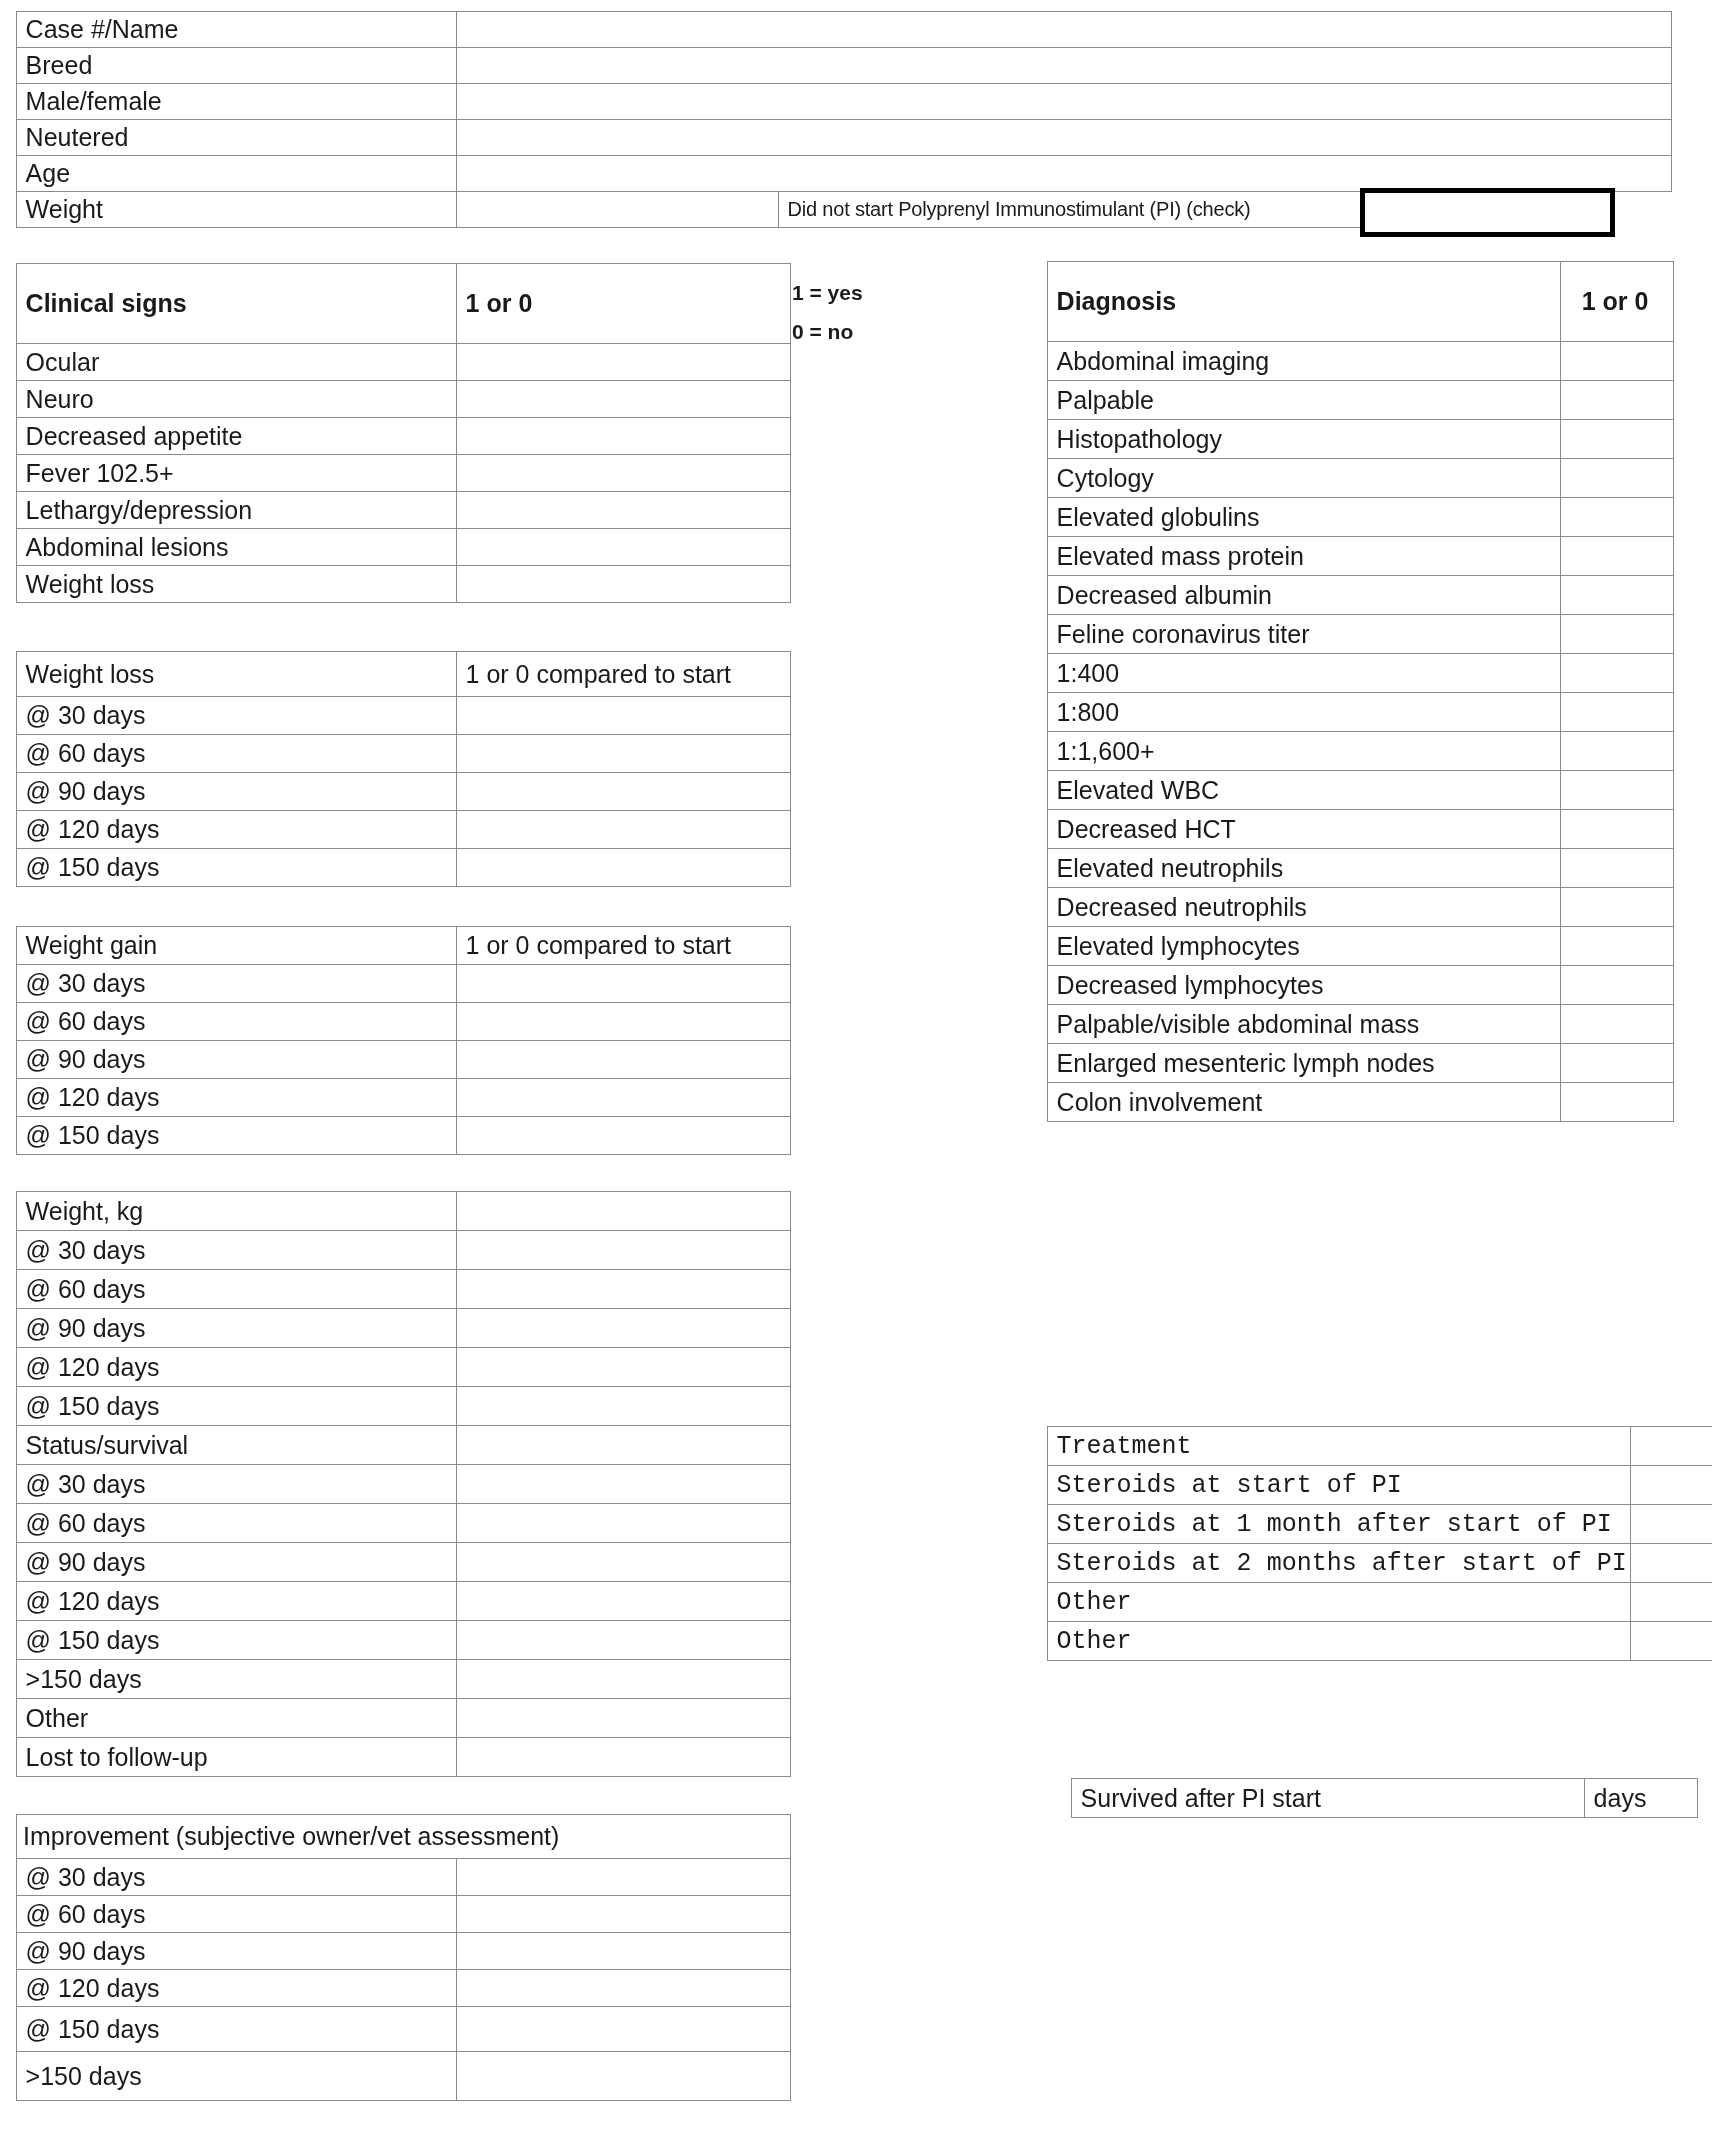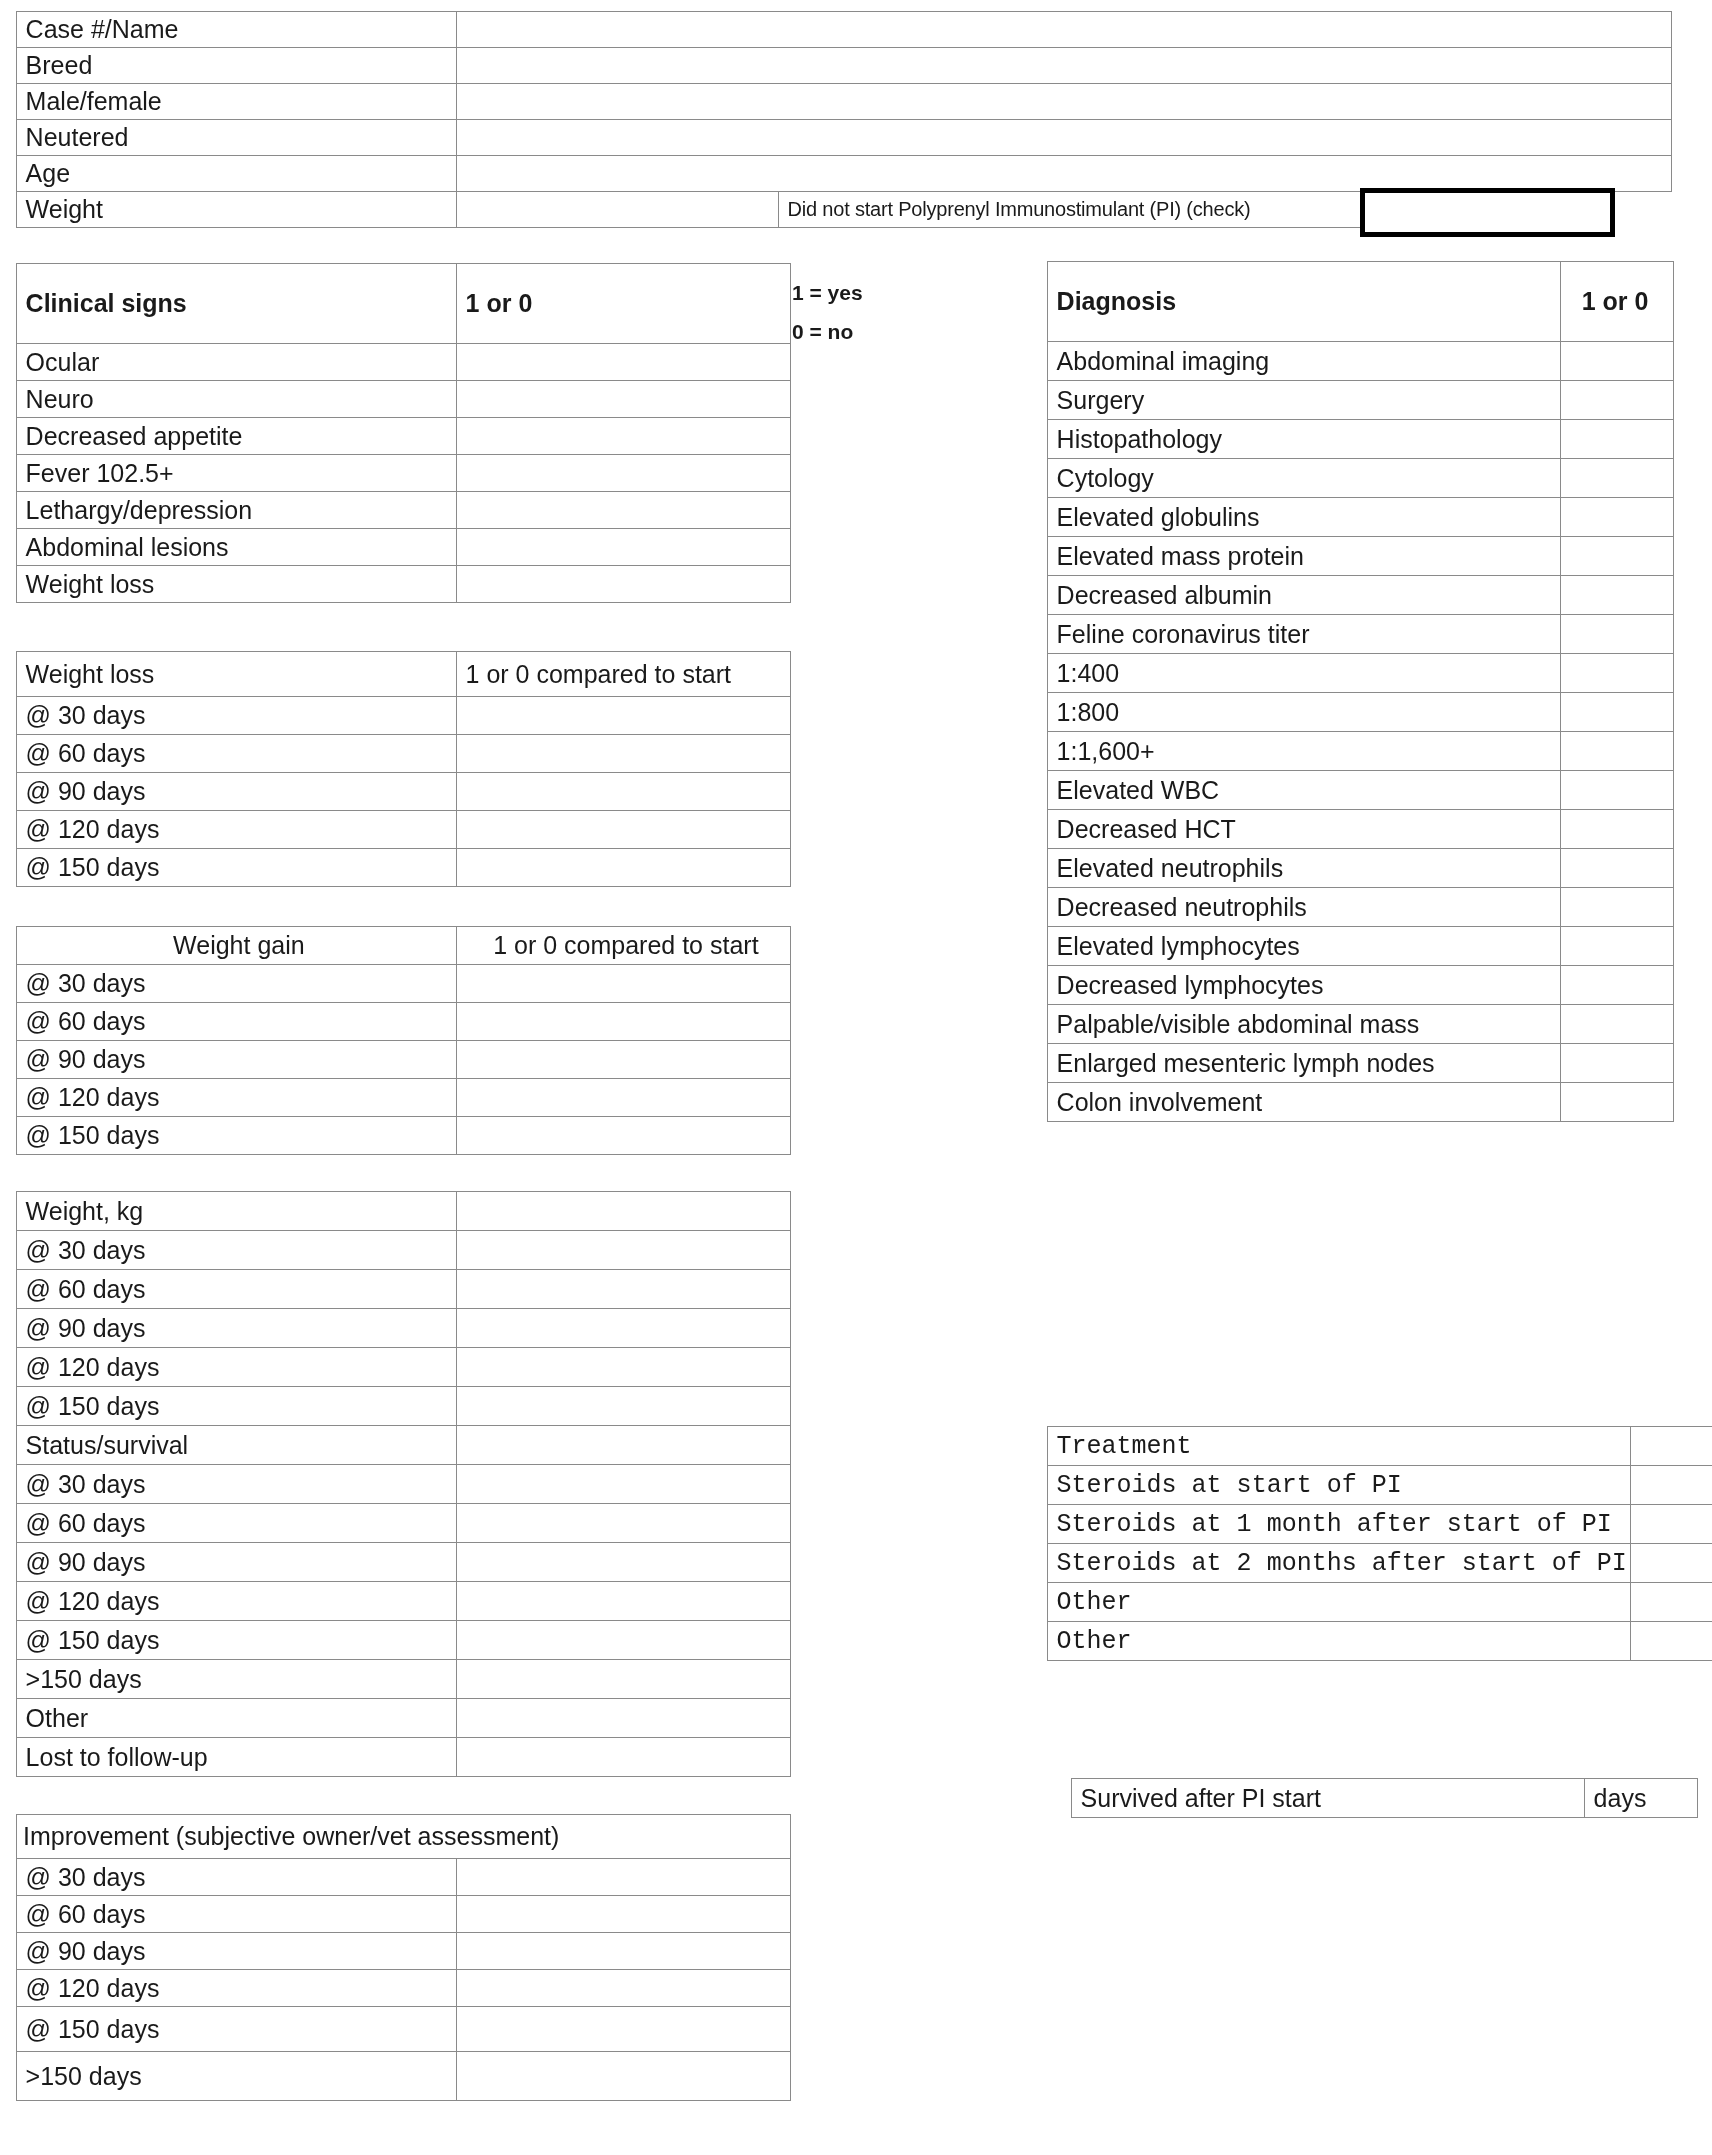--- a/index.html
+++ b/index.html
@@ -20,21 +20,21 @@
   .t-clin .hdr td { height:80px; }
   .t-clin .row td { height:37px; }
 
   
   .t-diag .hdr td { height:80px; }
   .t-diag .row td { height:39px; }
 
   
   .t-wloss .hdr td { height:45px; }
   .t-wloss .row td { height:38px; }
-  .t-wgain .hdr td { height:38px;text-align:center; }
+  .t-wgain .hdr td { height:38px; }
   .t-wgain .row td { height:38px; }
 
   
   .t-wkg td { height:39px; }
 
   
   .t-impr .hdr td { height:44px;padding-left:6px; }
 
   
   .t-treat td { height:39px;font-family:Liberation Mono, monospace; }
@@ -141,21 +141,21 @@
     <tbody>
         <tr class="hdr">
       <td class="b">Diagnosis</td>
       <td class="b center">1 or 0</td>
     </tr>
     <tr class="row">
           <td>Abdominal imaging</td>
           <td></td>
         </tr>
     <tr class="row">
-          <td>Surgery</td>
+          <td>Palpable</td>
           <td></td>
         </tr>
     <tr class="row">
           <td>Histopathology</td>
           <td></td>
         </tr>
     <tr class="row">
           <td>Cytology</td>
           <td></td>
         </tr>

